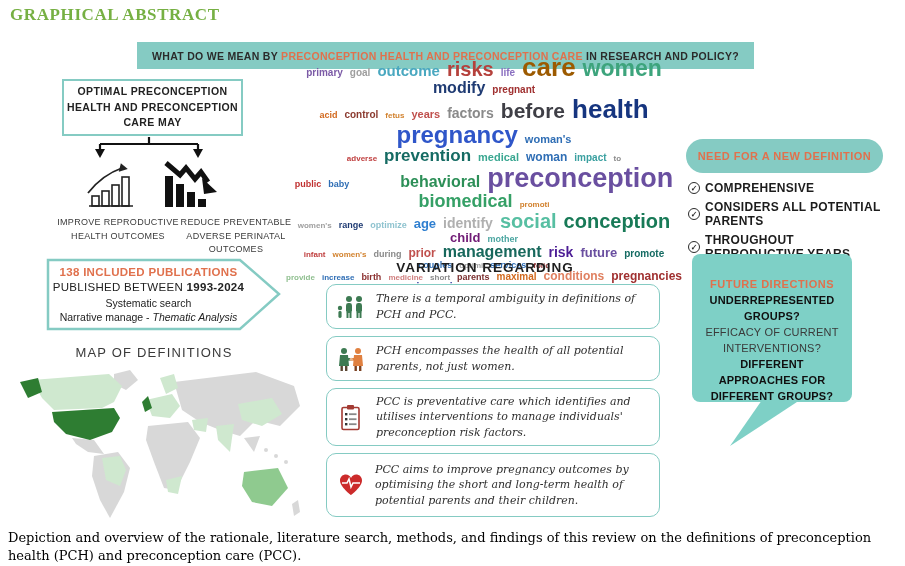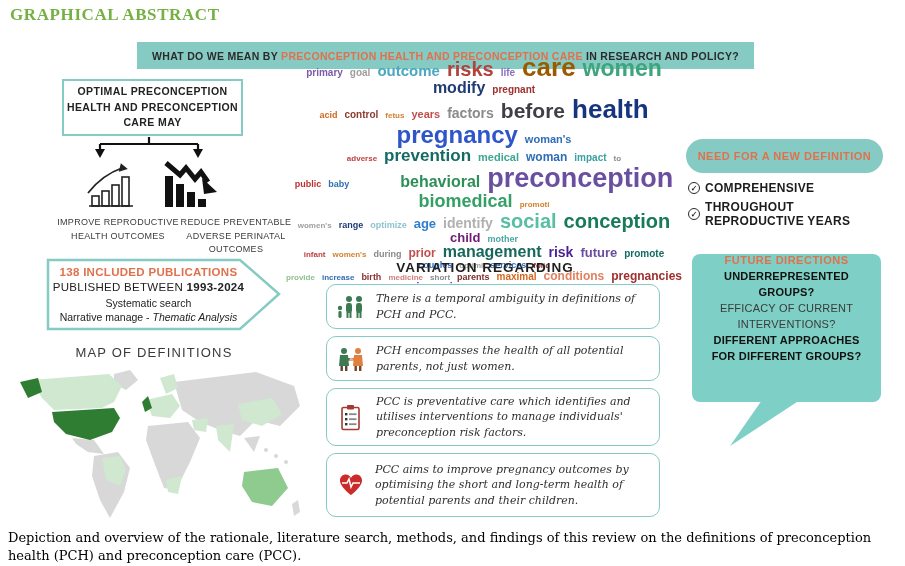--- a/index.html
+++ b/index.html
@@ -69,22 +69,22 @@
   .variation-list{position:absolute; left:326px; top:284px; width:334px; display:flex;
     flex-direction:column; gap:7px;}
   .var-box{border:1.5px solid var(--teal,#85cbc3); border-radius:10px; background:#fff;
     display:flex; align-items:center; gap:9px; padding:5px 10px 5px 8px;}
   .var-icon{flex:0 0 32px; display:flex; justify-content:center;}
   .var-text{font-family:"DejaVu Serif",serif; font-style:italic; font-size:11px;
     color:#2f2f2f; line-height:1.4;}
   .var-box.h1{min-height:45px;} .var-box.h2{min-height:45px;}
   .var-box.h3{min-height:58px;} .var-box.h4{min-height:64px;gap:8px;}
 
-  .future-bubble{position:absolute; left:692px; top:254px; width:189px; height:148px;
-    background:var(--bubble_teal,#7ed0c6); border-radius:8px; }
+  .future-bubble{position:absolute; left:692px; top:254px; width:160px; height:148px;
+    background:var(--bubble_teal,#7ed0c6); border-radius:8px; padding-top:24px;}
   .future-tail{position:absolute; left:720px; top:400px;}
   .fd-title{text-align:center; color:var(--orange,#e0714d); font-weight:bold; font-size:11px;
     letter-spacing:.5px; margin-bottom:3px;}
   .fd-line{text-align:center; font-size:11px; line-height:1.45; color:#3a3a3a;
     letter-spacing:.2px; width:88%; margin:0 auto;}
   .fd-line.bold{font-weight:bold; color:#101010;}
 
   .caption{position:absolute; left:8px; top:529px; width:893px;
     font-family:"DejaVu Serif",serif; font-size:13px; color:#000; line-height:1.35;}
 </style>
@@ -213,20 +213,24 @@
     </div>
 
   <div class="need-pill">
     <span>NEED FOR A NEW DEFINITION</span>
   </div>
 
   <div class="need-list">
     <div class="check-row">
       <span class="check-circle"></span>
       <span class="check-label">COMPREHENSIVE</span>
+    </div>
+    <div class="check-row">
+      <span class="check-circle"></span>
+      <span class="check-label">CONSIDERS ALL POTENTIAL PARENTS</span>
     </div>
     <div class="check-row">
       <span class="check-circle"></span>
       <span class="check-label">THROUGHOUT REPRODUCTIVE YEARS</span>
     </div>
   </div>
 
   <div class="pub-box">
     <svg width="236" height="73">
       <polygon points="2,2 194,2 233,36 194,71 2,71" fill="#fff" stroke="#85cbc3" stroke-width="2.5"></polygon>

